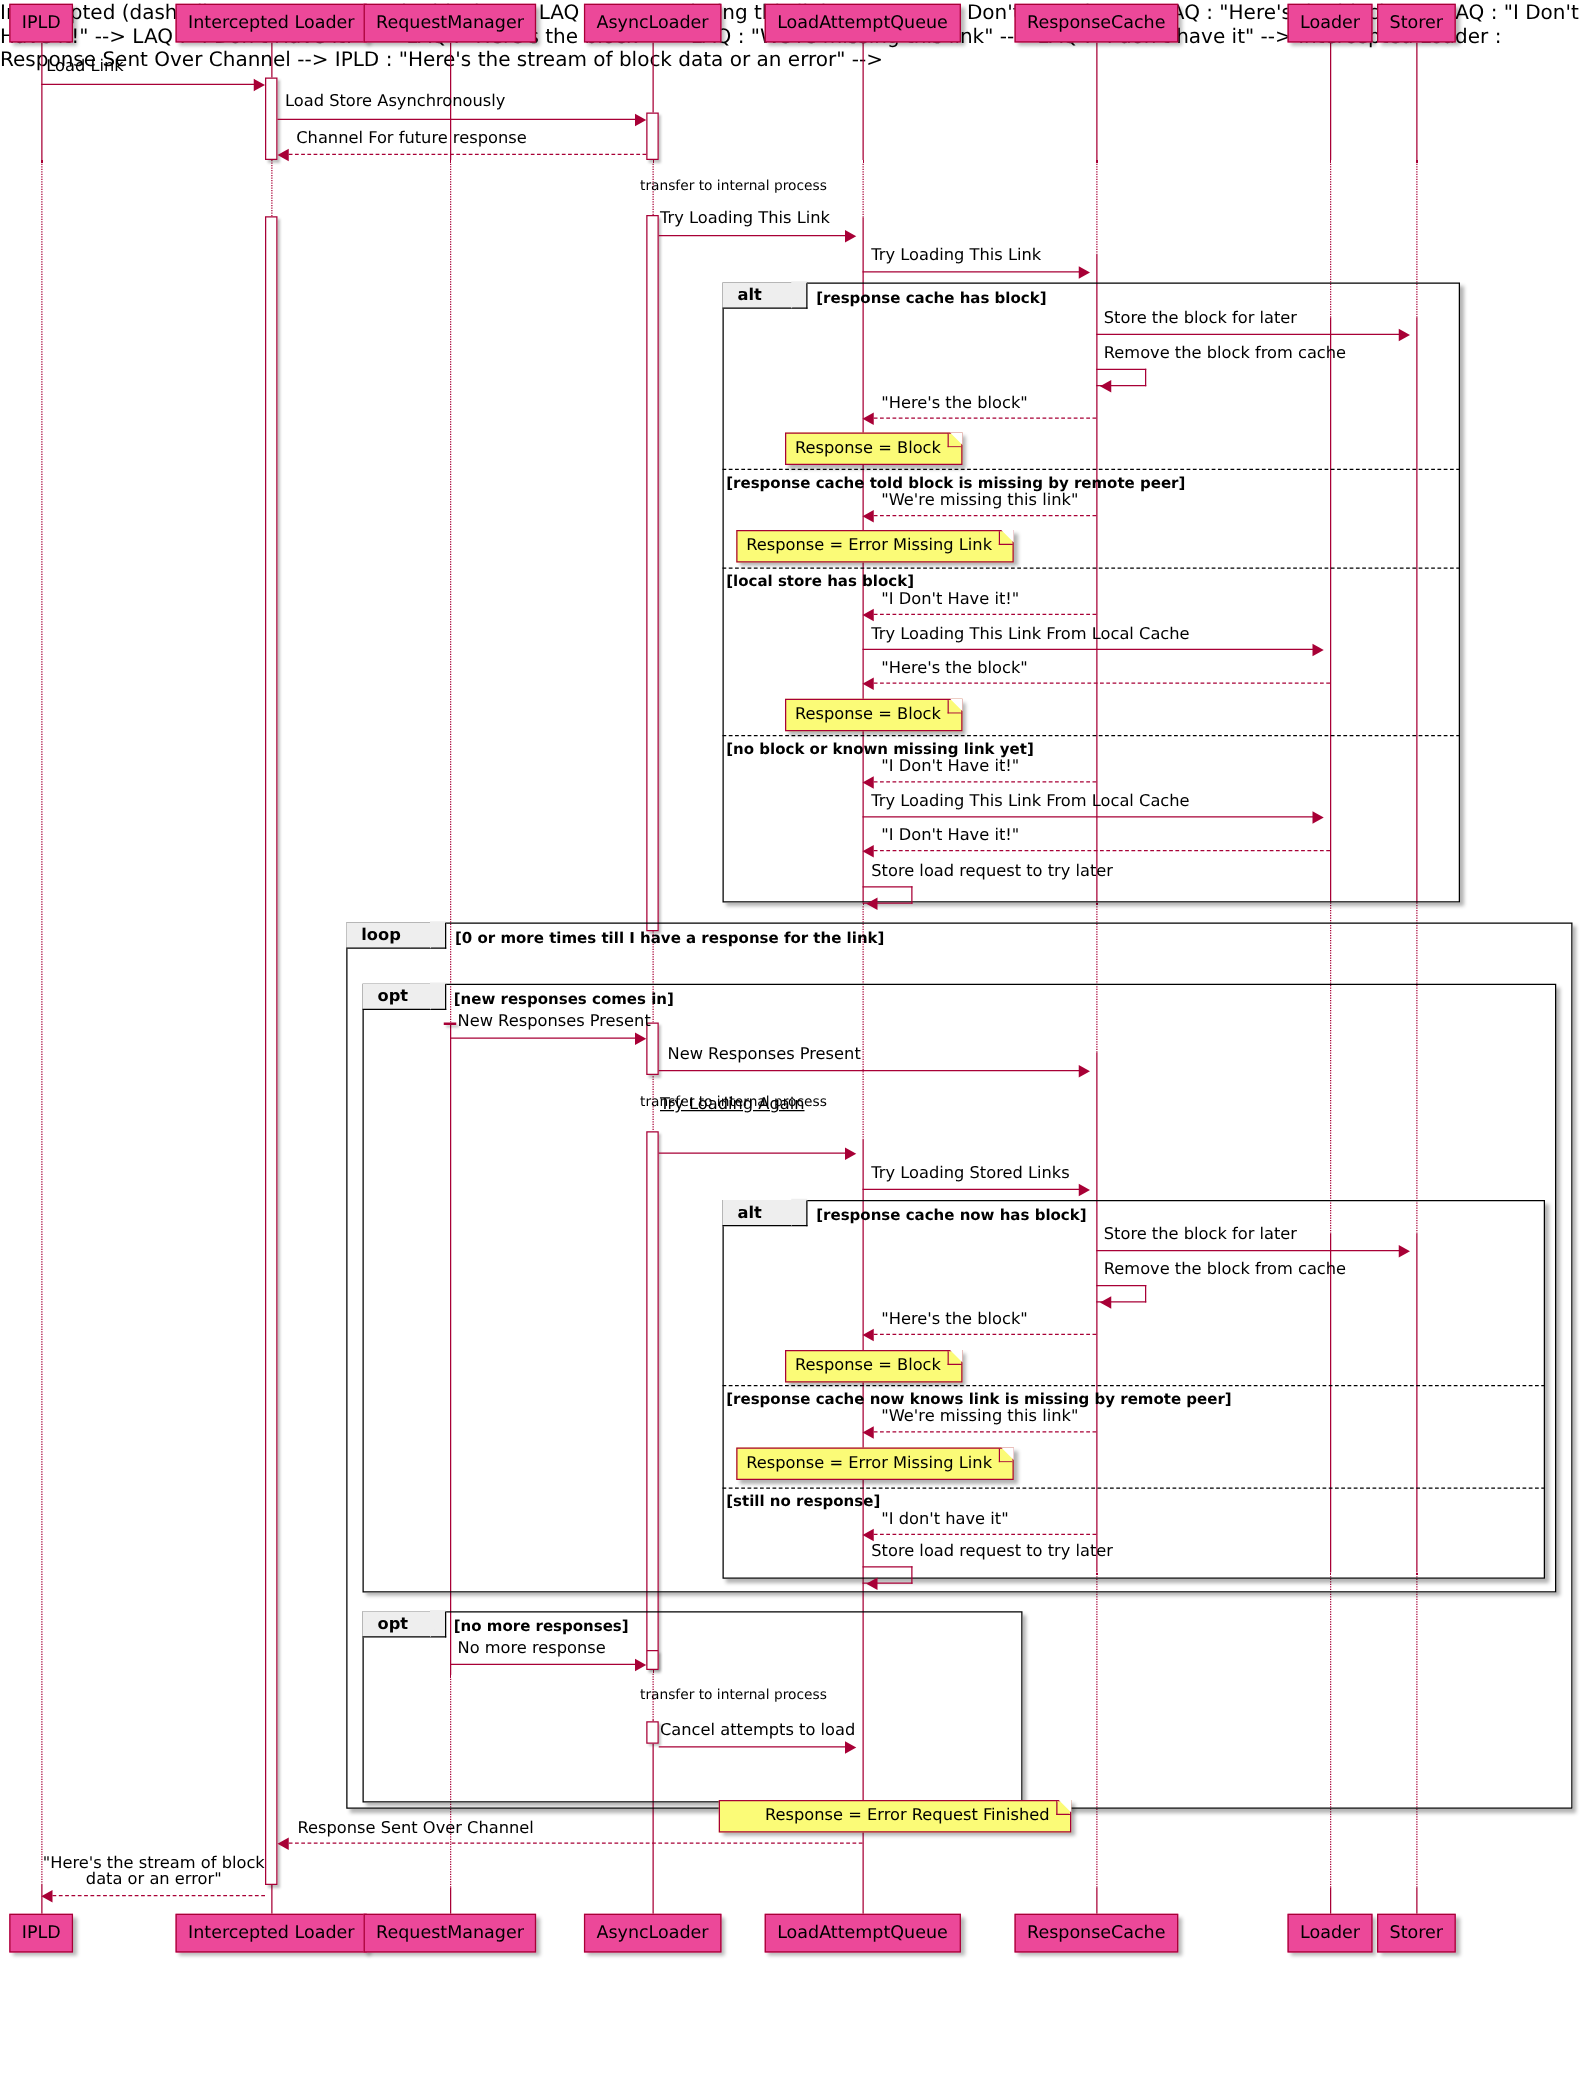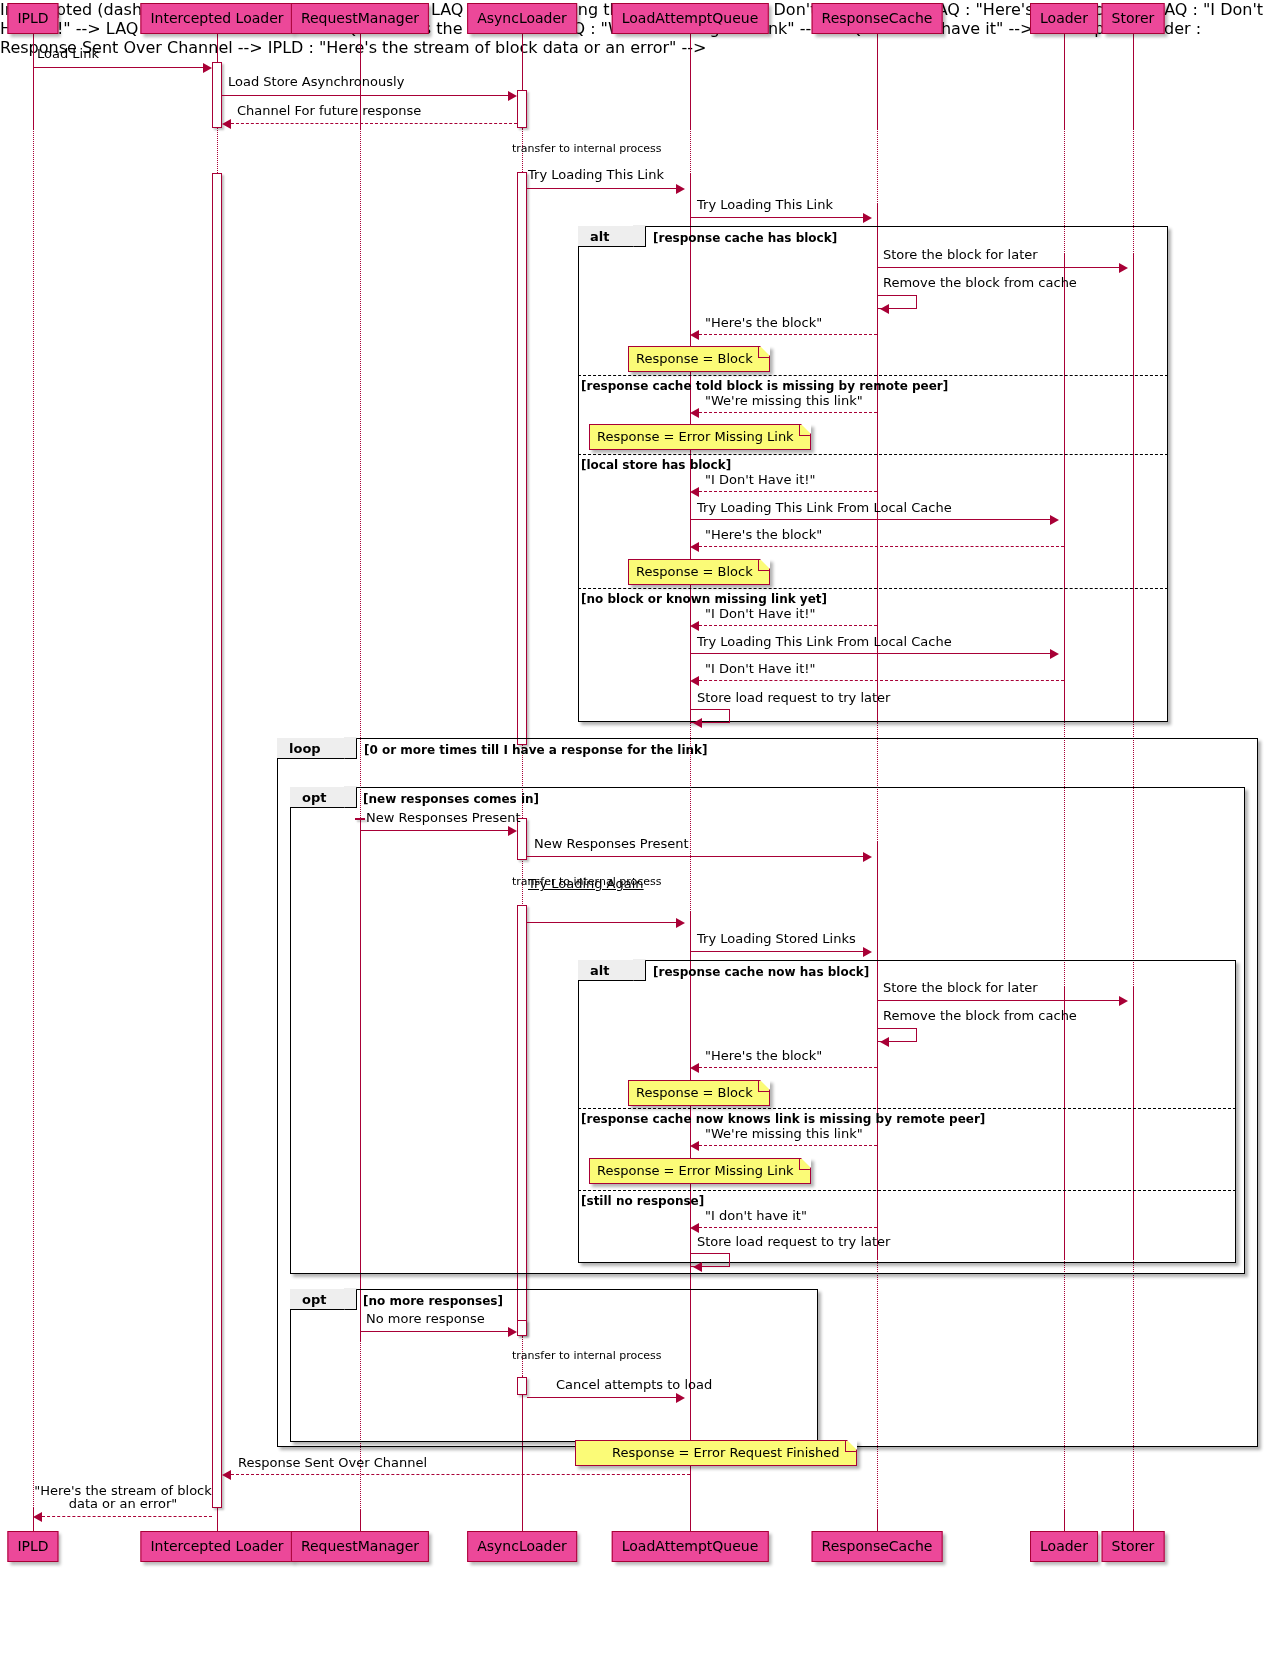--- a/index.html
+++ b/index.html
@@ -430,21 +430,21 @@
 
   
   <div class="mtext" style="left:366px;top:1312px;">No more response</div>
   <div class="msg" style="left:360px;top:1331px;width:152px;"></div>
   <div class="arrowR" style="left:508px;top:1327px;"></div>
 
   
   <div class="mtext small" style="left:512px;top:1349px;">transfer to internal process</div>
 
   
-  <div class="mtext" style="left:556px;top:1378px;">Cancel attempts to load</div>
+  <div class="mtext" style="left:528px;top:1378px;">Cancel attempts to load</div>
   <div class="msg" style="left:527px;top:1397px;width:153px;"></div>
   <div class="arrowR" style="left:676px;top:1393px;"></div>
 
   
   <div class="note" style="left:575px;top:1440px;padding-left:36px;"><span>Response = Error Request Finished</span></div>
 
    Intercepted Loader : Response Sent Over Channel --&gt;
   <div class="mtext" style="left:238px;top:1456px;">Response Sent Over Channel</div>
   <div class="msg dash" style="left:231px;top:1474px;width:459px;"></div>
   <div class="arrowL" style="left:222px;top:1470px;"></div>

